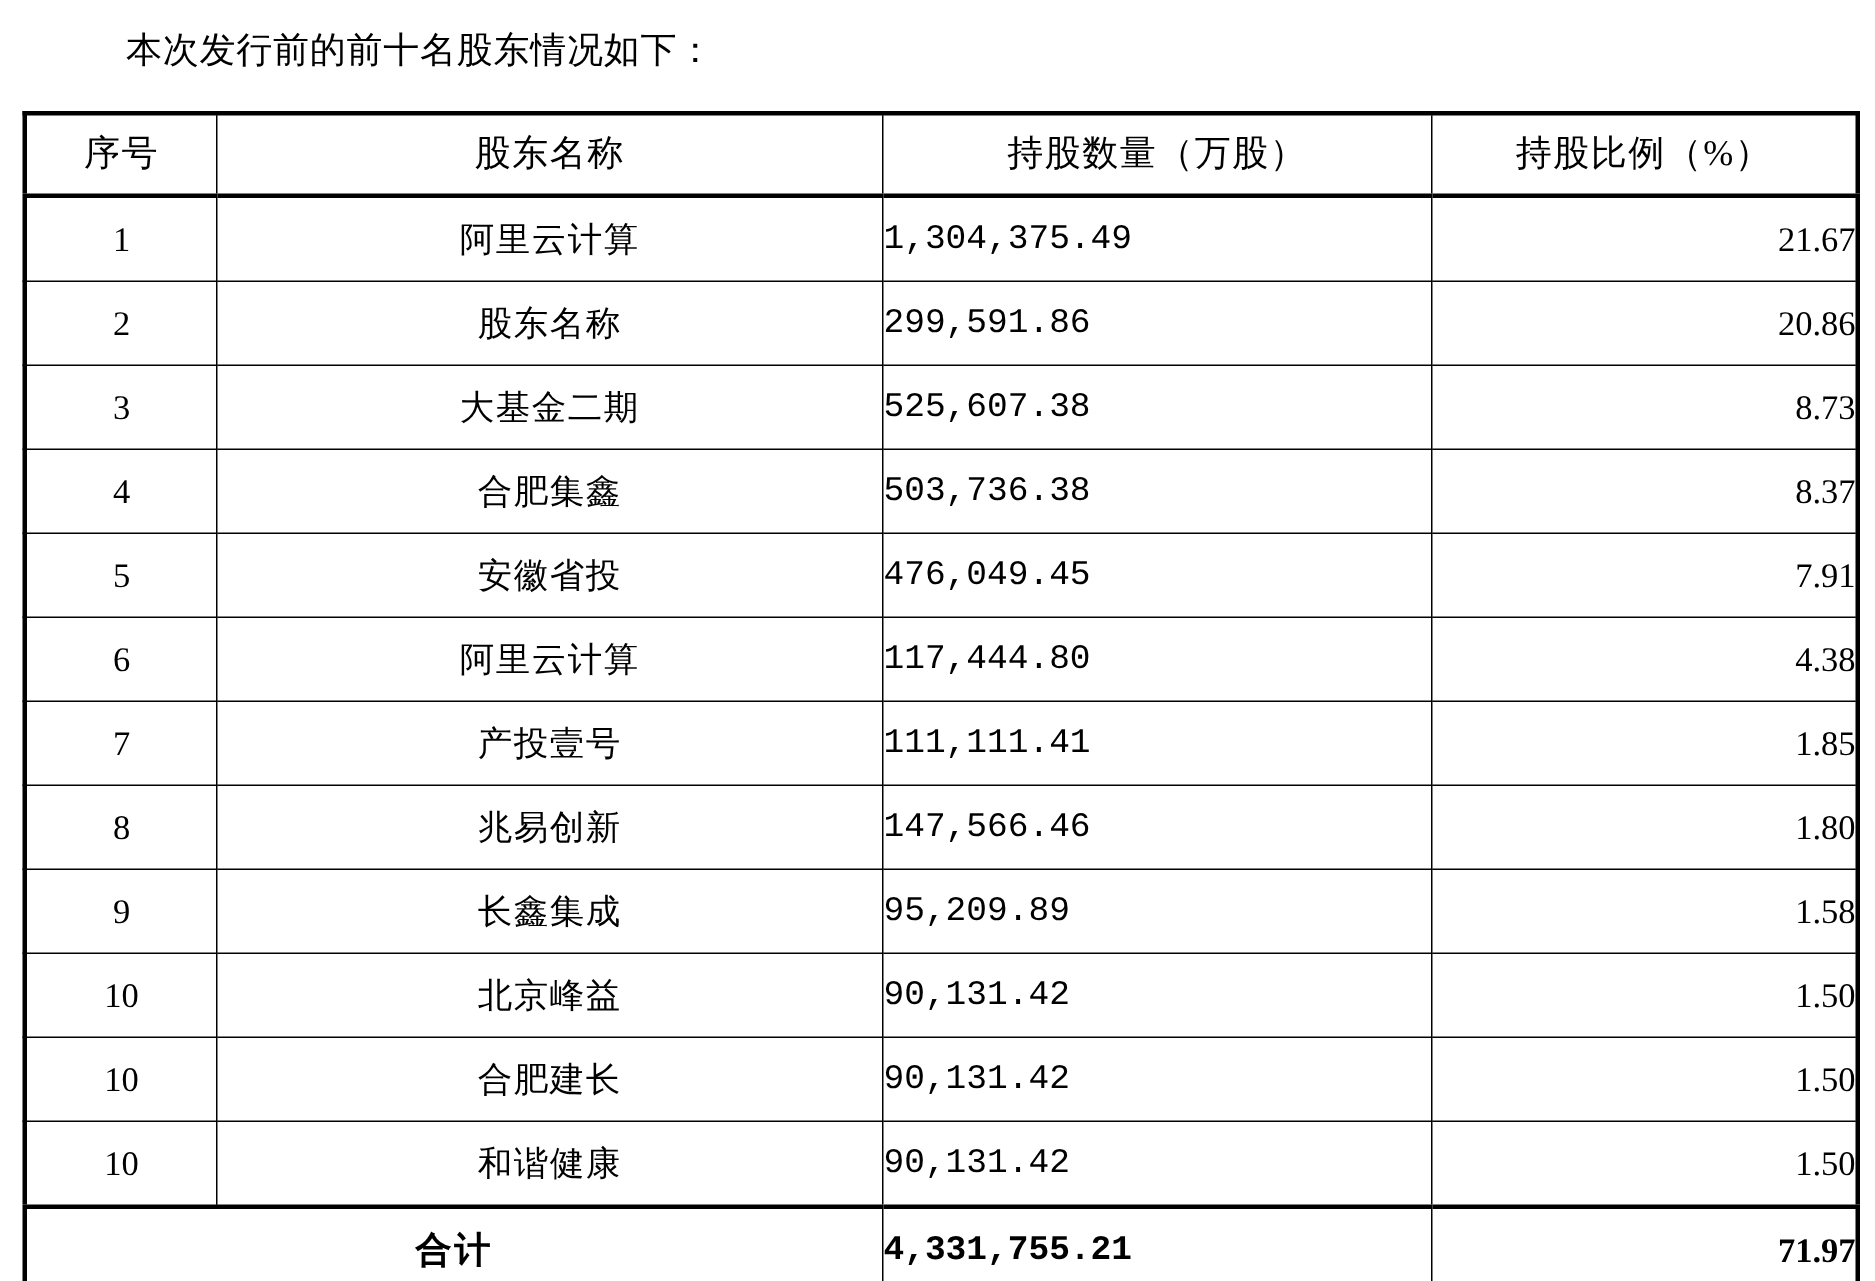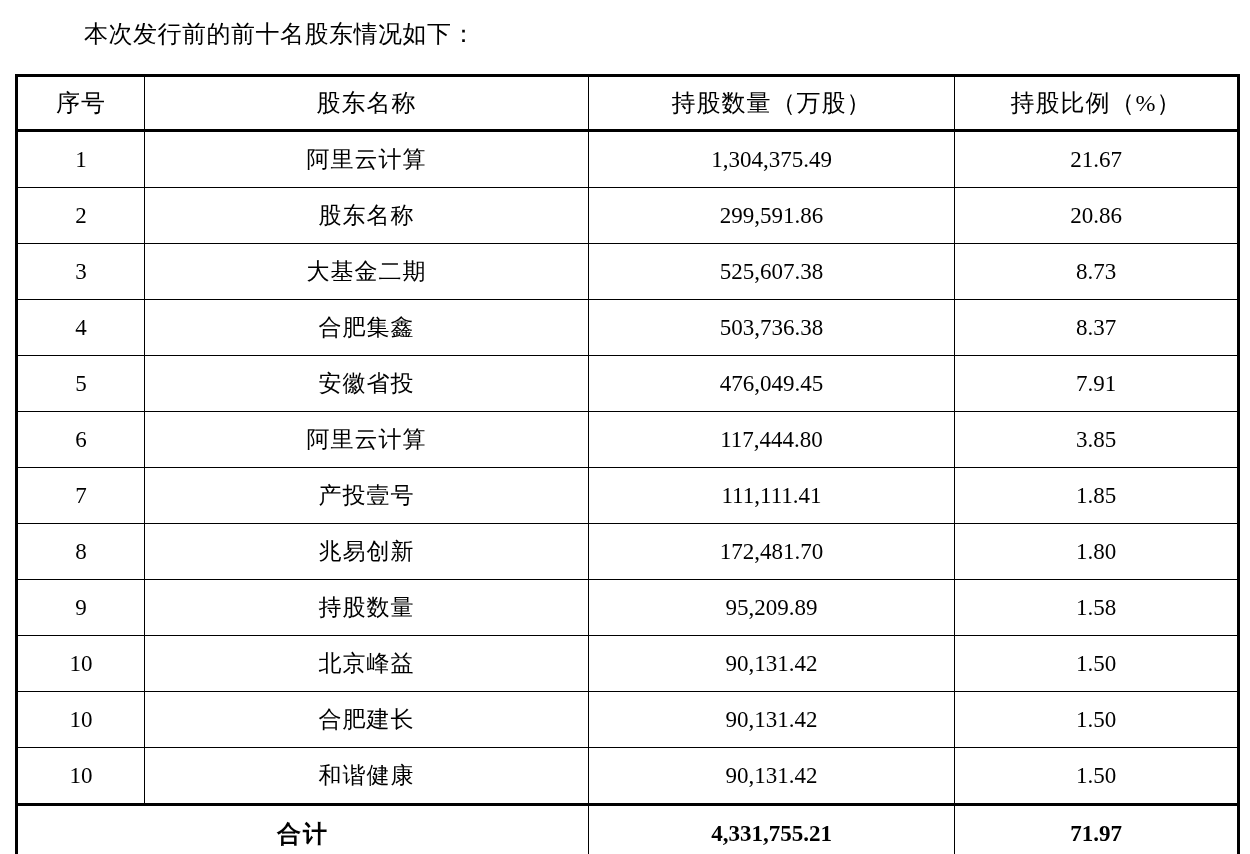--- a/index.html
+++ b/index.html
@@ -70,26 +70,27 @@
   td.idx {
     text-align: center;
     font-size: 22px;
   }
   td.name {
     text-align: center;
     font-size: 23px;
     letter-spacing: 1px;
   }
   td.qty {
-    text-align: center;
+    text-align: left;
     padding-right: 12px;
     font-size: 23px;
+    font-family: Liberation Mono, monospace;
   }
   td.pct {
-    text-align: center;
+    text-align: right;
     padding-right: 22px;
     font-size: 23px;
   }
   tr.total td {
     border-top: 3px solid #000;
     font-weight: bold;
     height: 56px;
   }
   tr.total td.total-label {
     text-align: center;
@@ -150,37 +151,37 @@
       <tr>
         <td class="idx">5</td>
         <td class="name">安徽省投</td>
         <td class="qty">476,049.45</td>
         <td class="pct">7.91</td>
       </tr>
       <tr>
         <td class="idx">6</td>
         <td class="name">阿里云计算</td>
         <td class="qty">117,444.80</td>
-        <td class="pct">3.85</td>
+        <td class="pct">4.38</td>
       </tr>
       <tr>
         <td class="idx">7</td>
         <td class="name">产投壹号</td>
         <td class="qty">111,111.41</td>
         <td class="pct">1.85</td>
       </tr>
       <tr>
         <td class="idx">8</td>
         <td class="name">兆易创新</td>
-        <td class="qty">172,481.70</td>
+        <td class="qty">147,566.46</td>
         <td class="pct">1.80</td>
       </tr>
       <tr>
         <td class="idx">9</td>
-        <td class="name">持股数量</td>
+        <td class="name">长鑫集成</td>
         <td class="qty">95,209.89</td>
         <td class="pct">1.58</td>
       </tr>
       <tr>
         <td class="idx">10</td>
         <td class="name">北京峰益</td>
         <td class="qty">90,131.42</td>
         <td class="pct">1.50</td>
       </tr>
       <tr>

